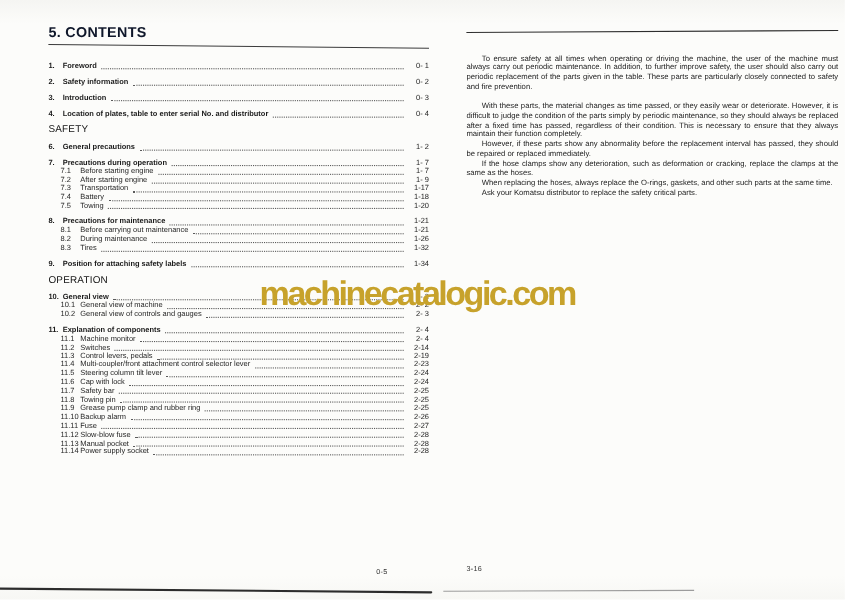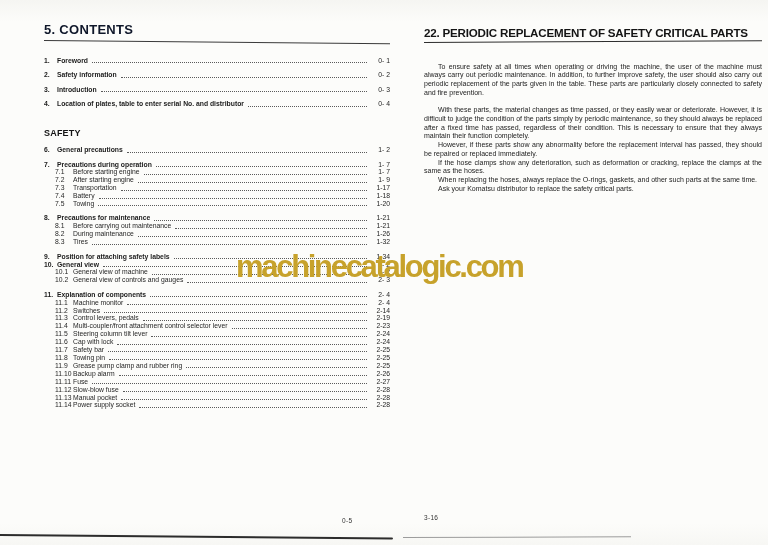--- a/index.html
+++ b/index.html
@@ -6,21 +6,21 @@
   body{
     width:768px;height:545px;position:relative;overflow:hidden;
     background:linear-gradient(180deg,#f5f5f2 0%,#fcfcfa 4%,#fcfcfa 96%,#f7f7f4 100%);
     font-family:"Liberation Sans",sans-serif;color:#1e1e1e;
   }
   
   .page-left{position:absolute;left:44px;top:22px;width:346px}
   .h-left{font-size:13px;font-weight:bold;letter-spacing:.3px;color:#0f172a;white-space:nowrap}
   .rule-left{height:0;border-bottom:1.7px solid #3a3a3a;margin-top:3px;transform:rotate(.55deg);transform-origin:left center}
   .toc{margin-top:16px}
-  .toc-header{font-size:9px;font-weight:bold;color:#141414;margin:20px 0 8px;letter-spacing:.2px}
+  .toc-header{font-size:9px;font-weight:normal;color:#141414;margin:4px 0 8px;letter-spacing:.2px}
   .toc-row{display:flex;align-items:flex-end;font-size:6.8px;line-height:7.9px;color:#262626;white-space:nowrap}
   .toc-row.gap{margin-top:6.5px}
   .toc-row.main{font-weight:bold;color:#1b1b1b}
   .toc-row.main .num{flex:0 0 13px}
   .toc-row.sub .num{margin-left:11px;flex:0 0 18px}
   .toc-row .ttl{flex:0 0 auto}
   .leader{flex:1 1 auto;border-bottom:1px dotted #5a5a5a;margin:0 3px 1.5px 4px;min-width:8px}
   .pageno{flex:0 0 20px;text-align:right;white-space:pre;font-weight:normal;color:#242424}
   
   .page-right{position:absolute;left:424px;top:26px;width:338px}
@@ -149,20 +149,21 @@
         <span class="ttl">Tires</span>
         <span class="leader"></span>
         <span class="pageno">1-32</span>
       </div>
       <div class="toc-row main gap">
         <span class="num">9.</span>
         <span class="ttl">Position for attaching safety labels</span>
         <span class="leader"></span>
         <span class="pageno">1-34</span>
       </div>
+      <div class="toc-header">OPERATION</div>
       <div class="toc-row main">
         <span class="num">10.</span>
         <span class="ttl">General view</span>
         <span class="leader"></span>
         <span class="pageno">2- 2</span>
       </div>
       <div class="toc-row sub">
         <span class="num">10.1</span>
         <span class="ttl">General view of machine</span>
         <span class="leader"></span>
@@ -261,21 +262,20 @@
       <div class="toc-row sub">
         <span class="num">11.14</span>
         <span class="ttl">Power supply socket</span>
         <span class="leader"></span>
         <span class="pageno">2-28</span>
       </div>
     </div>
 </div>
 
 <div class="page-right">
-  <div class="h-right">22. PERIODIC REPLACEMENT OF SAFETY CRITICAL PARTS</div>
   <div class="rule-right"></div>
   <div class="body-text">
       <p>To ensure safety at all times when operating or driving the machine, the user of the machine must always carry out periodic maintenance. In addition, to further improve safety, the user should also carry out periodic replacement of the parts given in the table. These parts are particularly closely connected to safety and fire prevention.</p>
       <p>With these parts, the material changes as time passed, or they easily wear or deteriorate. However, it is difficult to judge the condition of the parts simply by periodic maintenance, so they should always be replaced after a fixed time has passed, regardless of their condition. This is necessary to ensure that they always maintain their function completely.</p>
       <p>However, if these parts show any abnormality before the replacement interval has passed, they should be repaired or replaced immediately.</p>
       <p>If the hose clamps show any deterioration, such as deformation or cracking, replace the clamps at the same as the hoses.</p>
       <p>When replacing the hoses, always replace the O-rings, gaskets, and other such parts at the same time.</p>
       <p>Ask your Komatsu distributor to replace the safety critical parts.</p>
     </div>
 </div>

